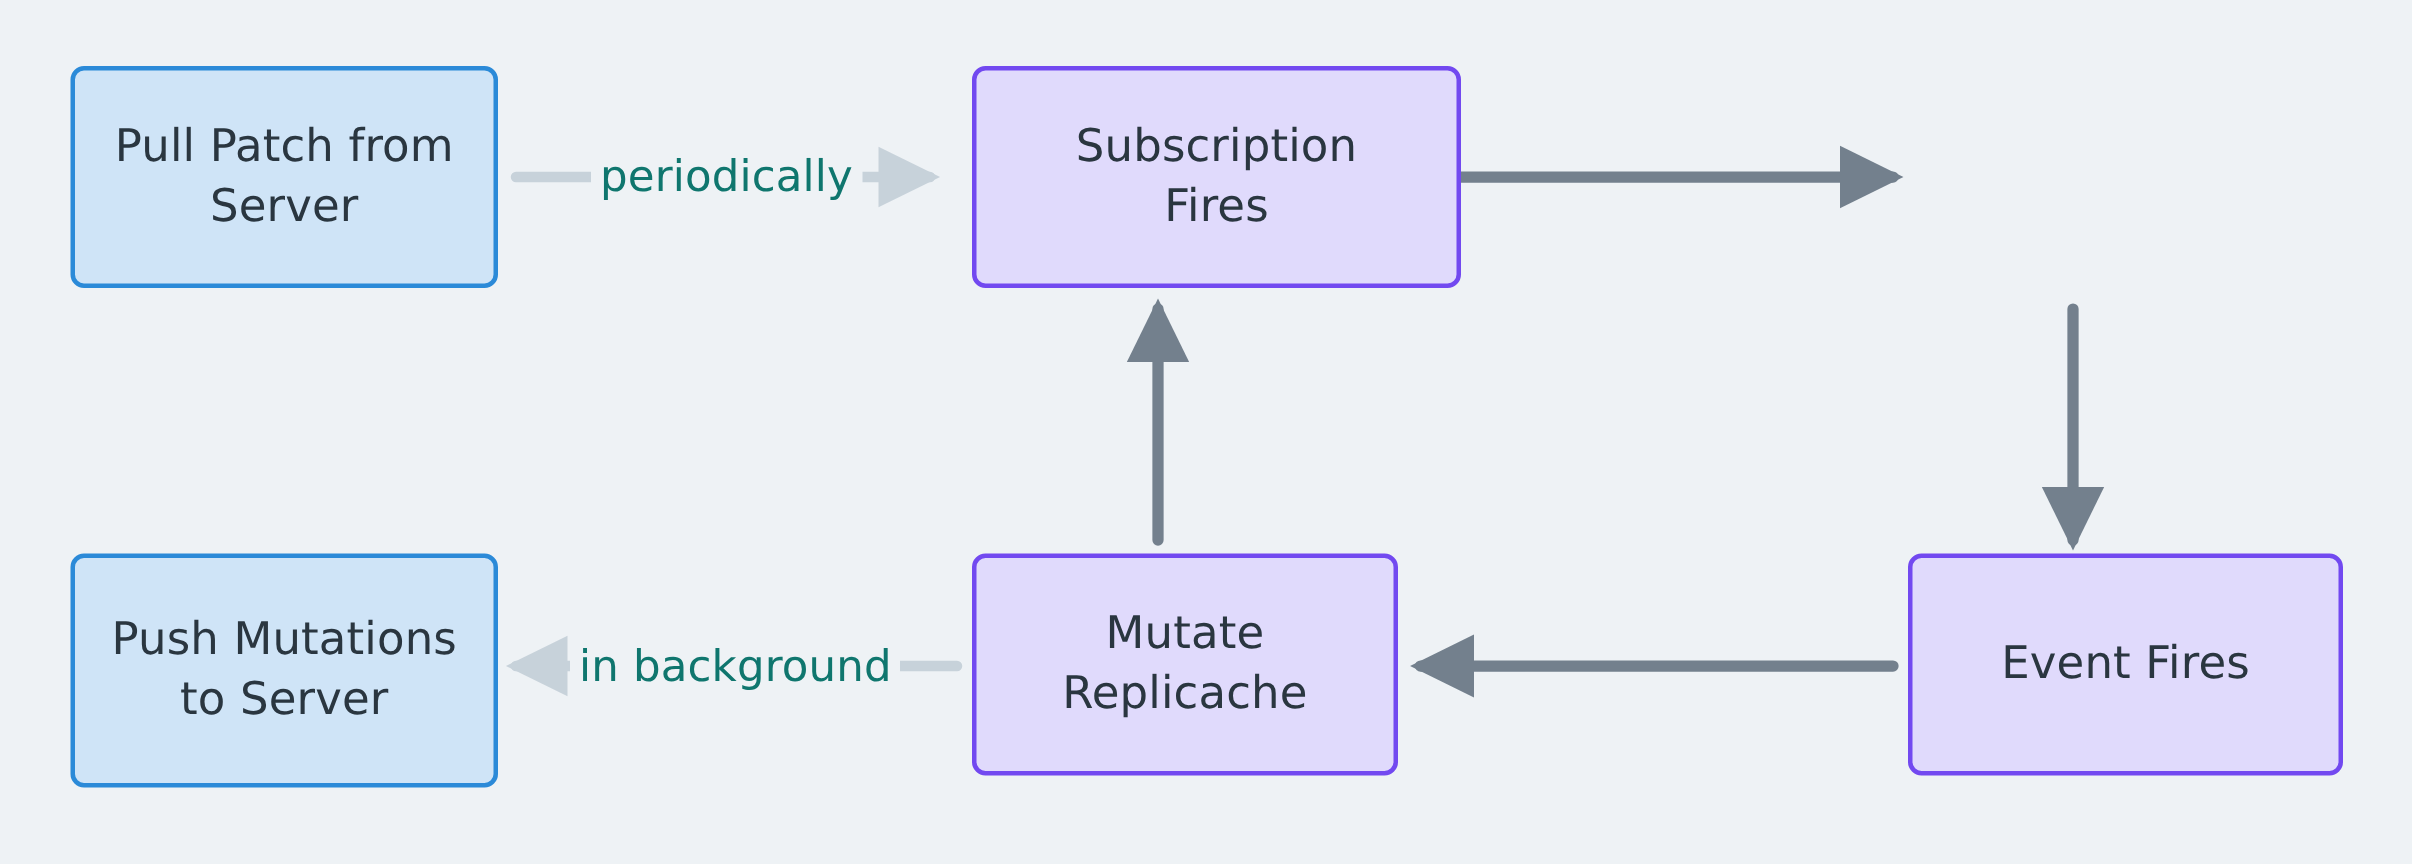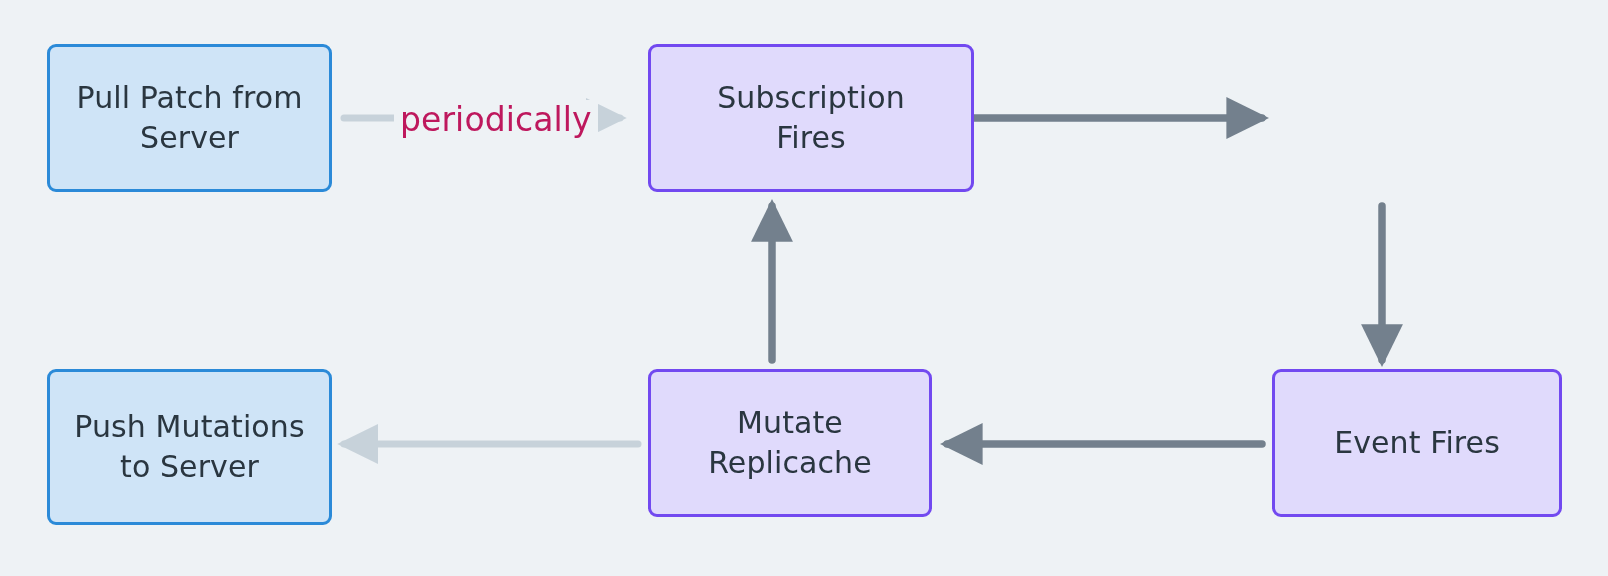--- a/index.html
+++ b/index.html
@@ -47,22 +47,22 @@
   .node-purple {
     background: #e0dafc;
     border: 3.5px solid #7249f0;
   }
   .node-label {
     display: block;
     white-space: pre-line;
   }
   .edge-label {
     position: absolute;
-    font-size: 33px;
-    color: #be185d;
+    font-size: 29px;
+    color: #0f766e;
     letter-spacing: 0.1px;
     white-space: nowrap;
     z-index: 4;
     background: #eef2f5;
     padding: 0 6px;
   }
 </style>
 </head>
 <body>
 
@@ -111,14 +111,15 @@
     <span class="node-label">Mutate
 Replicache</span>
   </div>
 
   <div class="node node-purple" style="left:1272px; top:369px; width:290px; height:148px;">
     <span class="node-label">Event Fires</span>
   </div>
 
   <div class="edge-label" style="left:394px; top:100px;">periodically</div>
 
+  <div class="edge-label" style="left:380px; top:427px;">in background</div>
 
 </div>
 
 </body></html>

